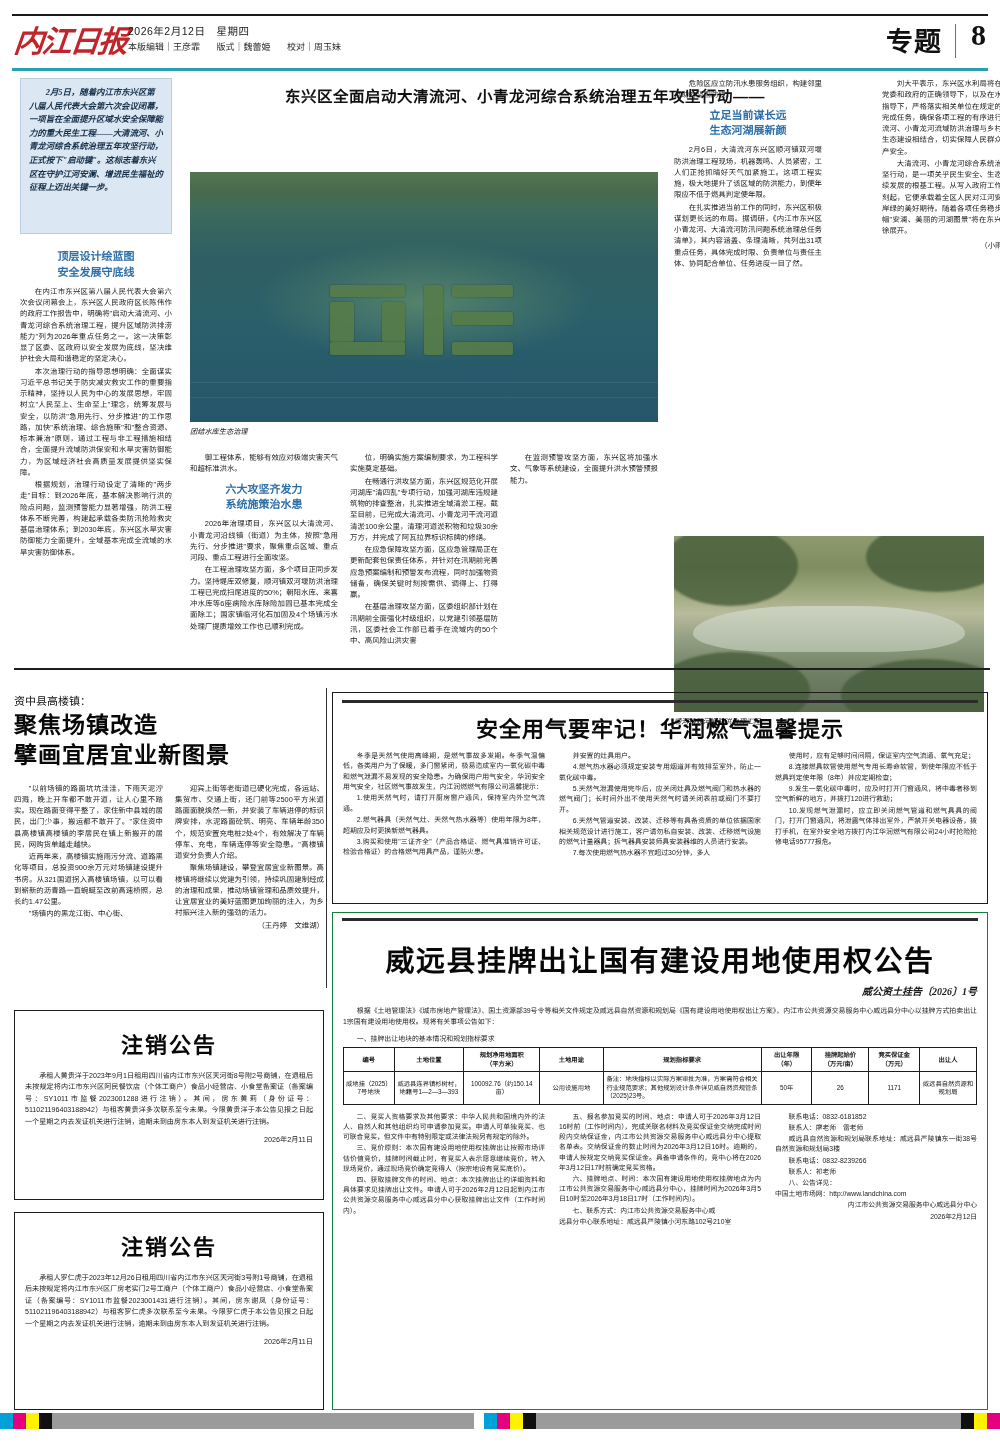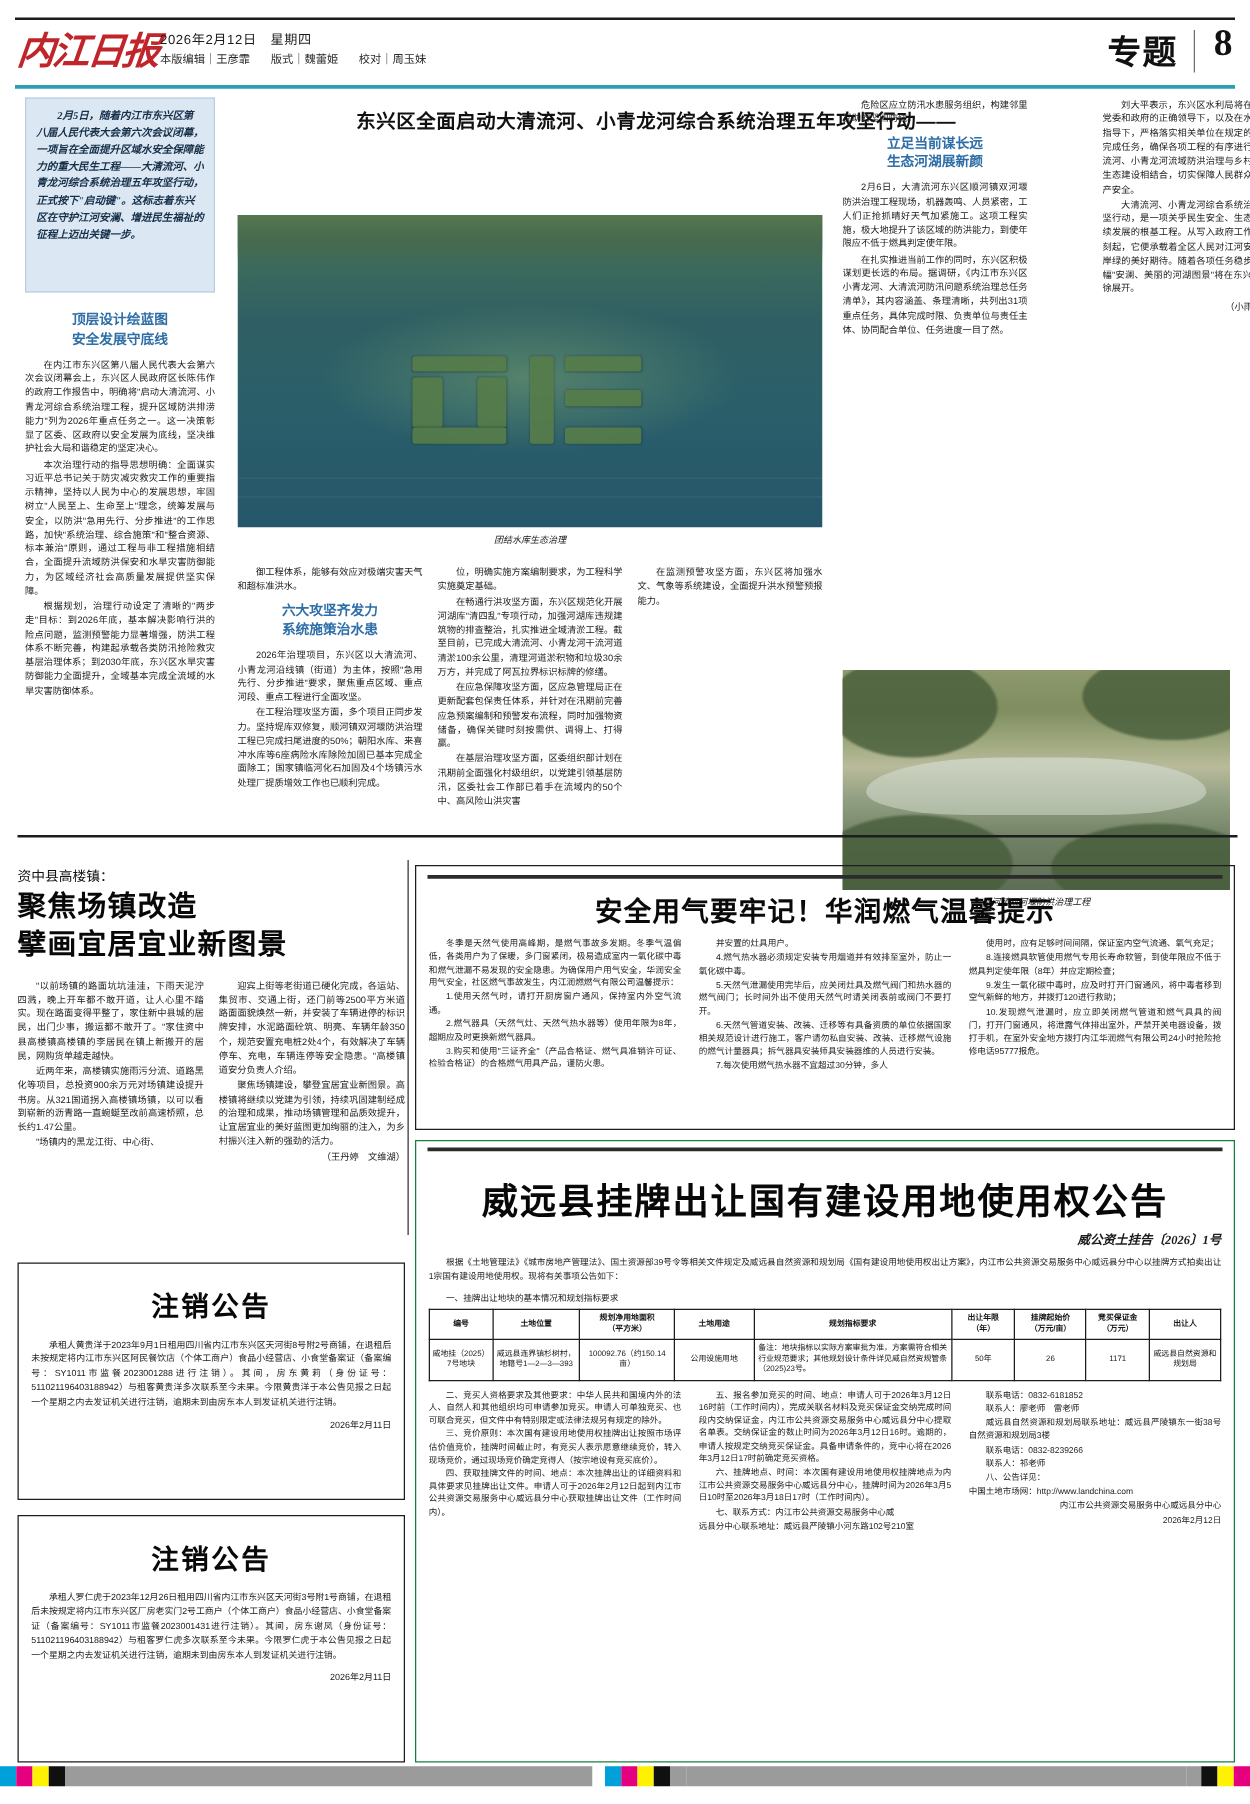--- a/index.html
+++ b/index.html
@@ -52,21 +52,21 @@
     letter-spacing:2px;white-space:nowrap;}
 
   .col-l{position:absolute;left:6px;top:168px;width:152px;}
   .col-m1{position:absolute;left:176px;top:378px;width:148px;}
   .col-m2{position:absolute;left:336px;top:378px;width:148px;}
   .col-m3{position:absolute;left:496px;top:378px;width:148px;}
   .col-r1{position:absolute;left:660px;top:4px;width:148px;}
   .col-r2{position:absolute;left:868px;top:4px;width:150px;}
 
   .photo{position:absolute;overflow:hidden;}
-  .photo-cap{font-size:7.2px;color:#1a1a1a;text-align:center;padding-top:2px;
+  .photo-cap{font-size:7.2px;color:#1a1a1a;text-align:left;padding-top:2px;
     font-family:"Liberation Serif",serif;font-style:italic;}
 
   
   .ph-lake{left:176px;top:98px;width:468px;height:250px;}
   .ph-lake .img{width:100%;height:100%;
     background:
       radial-gradient(ellipse 60% 40% at 50% 52%, rgba(120,160,110,.55) 0%, rgba(120,160,110,0) 60%),
       linear-gradient(180deg,#4a6f52 0%,#3d6b5c 14%,#2f5f63 34%,#2a5f6a 60%,#26566a 100%);
     position:relative;}
   .ph-lake .island{position:absolute;background:rgba(86,124,74,.92);border-radius:2px;

